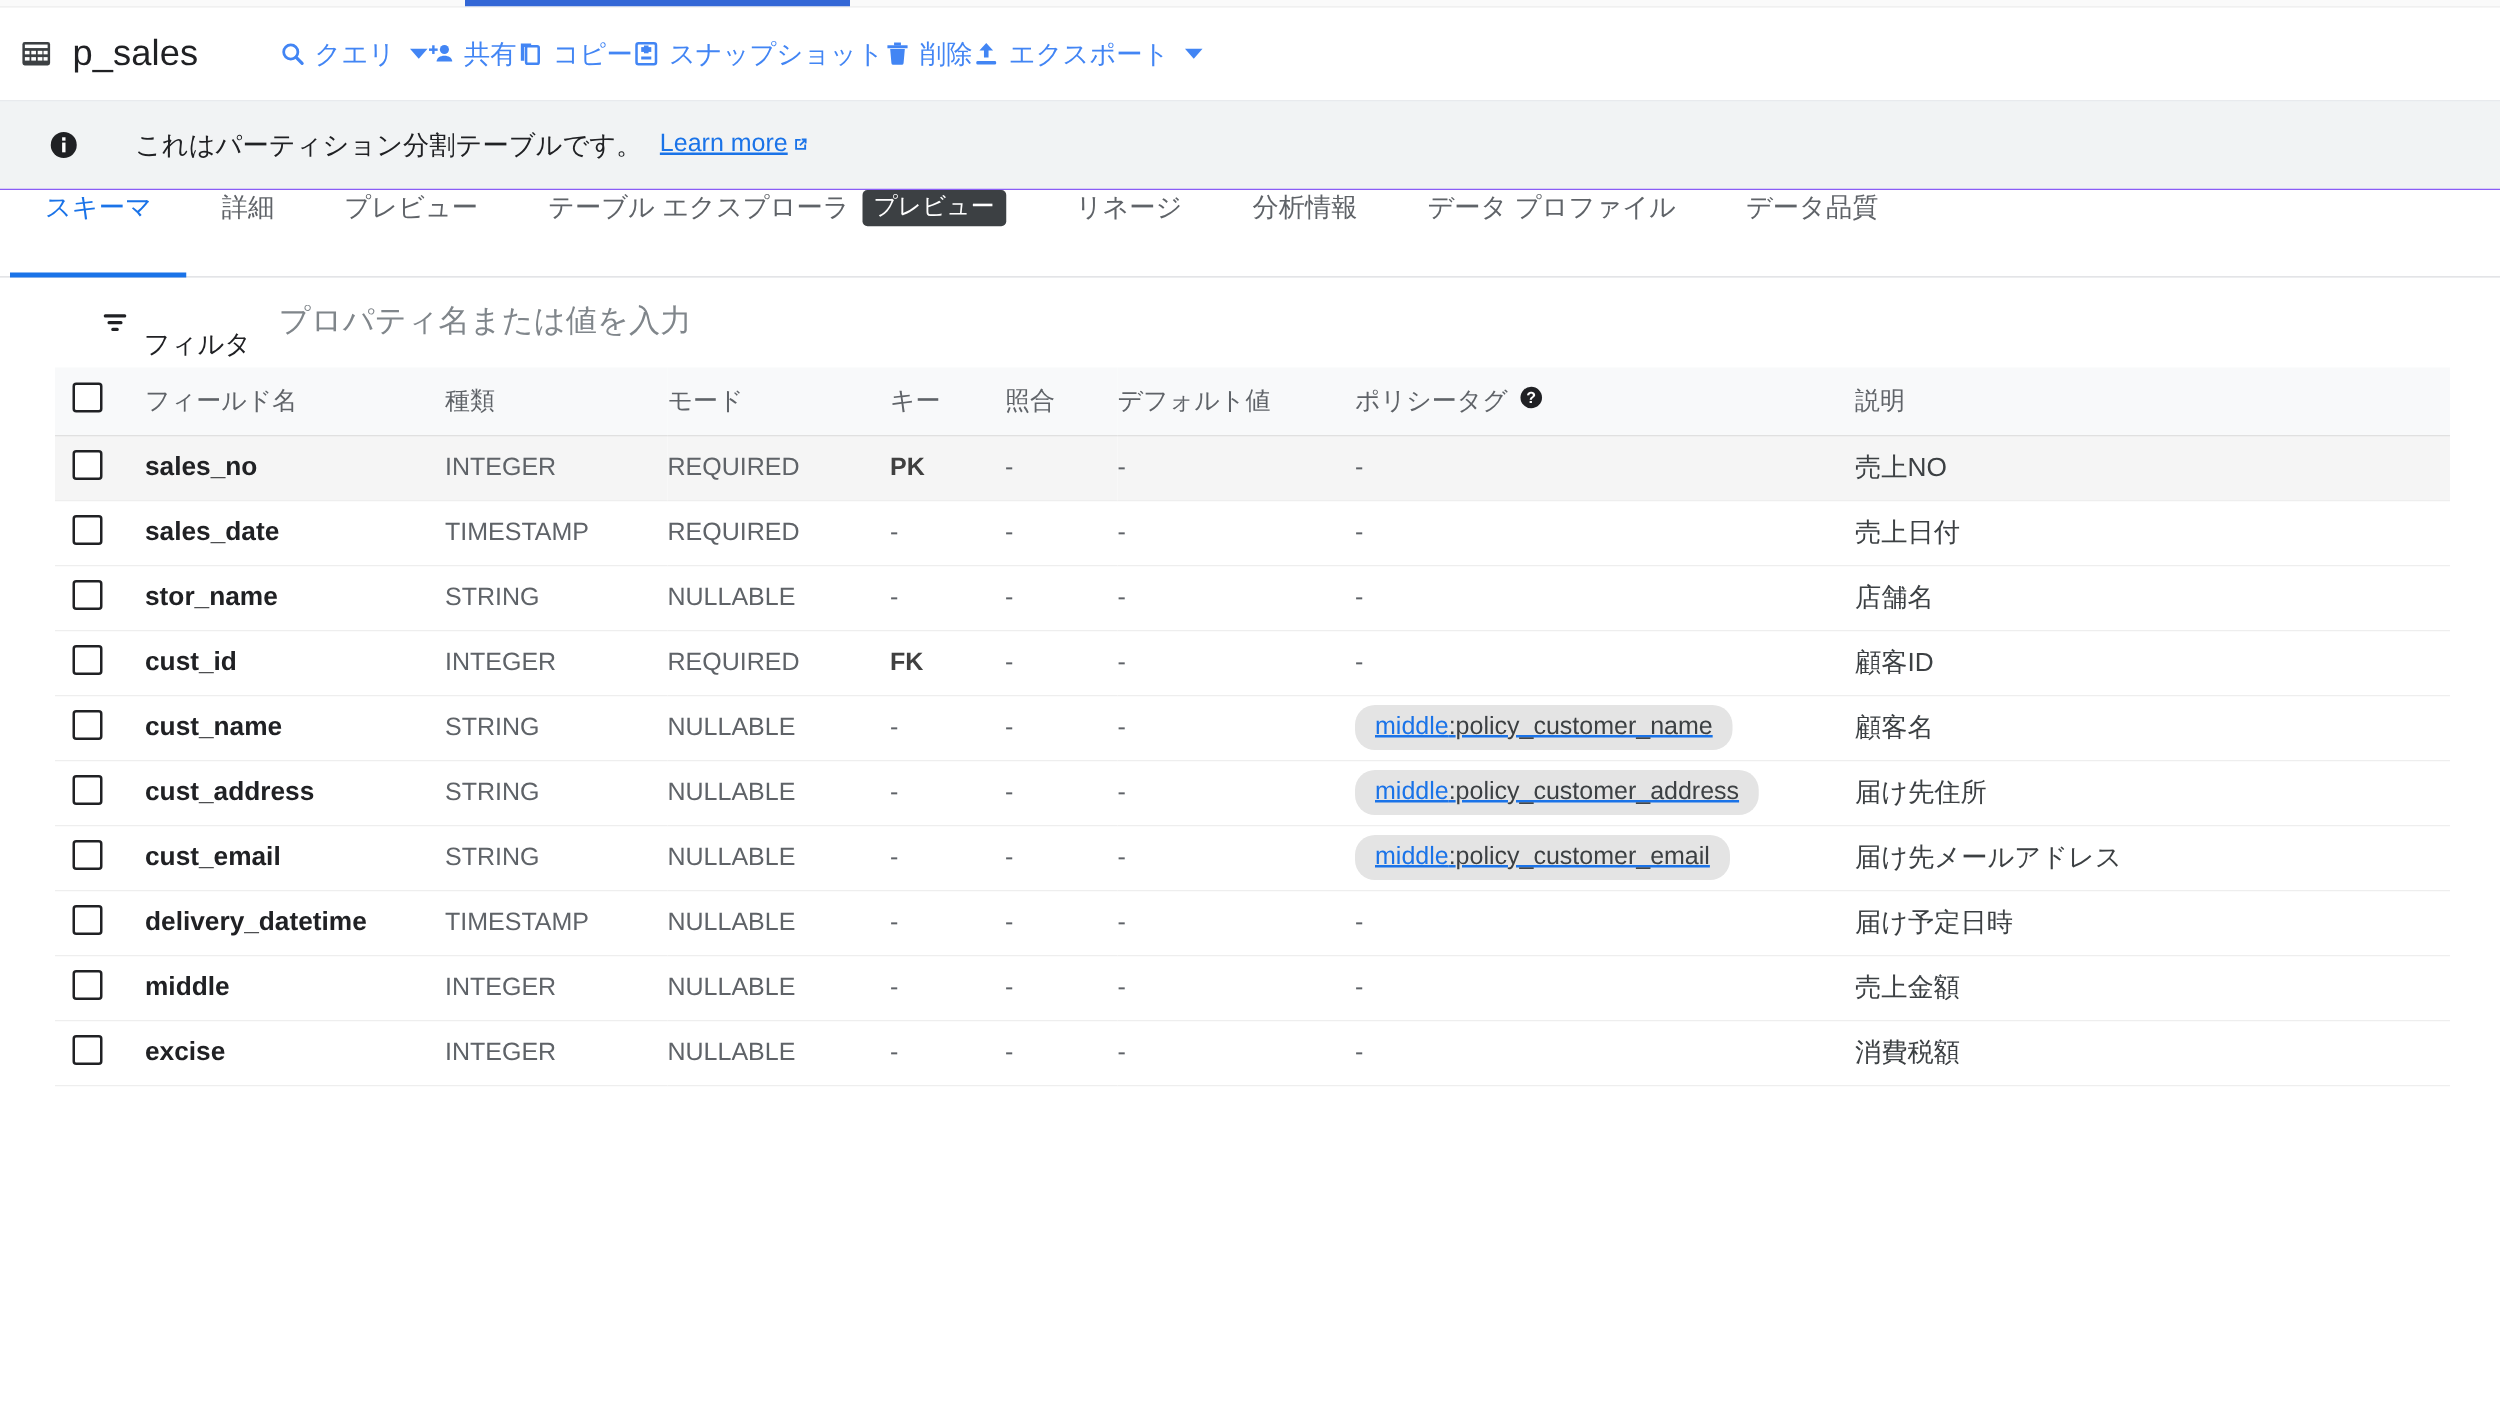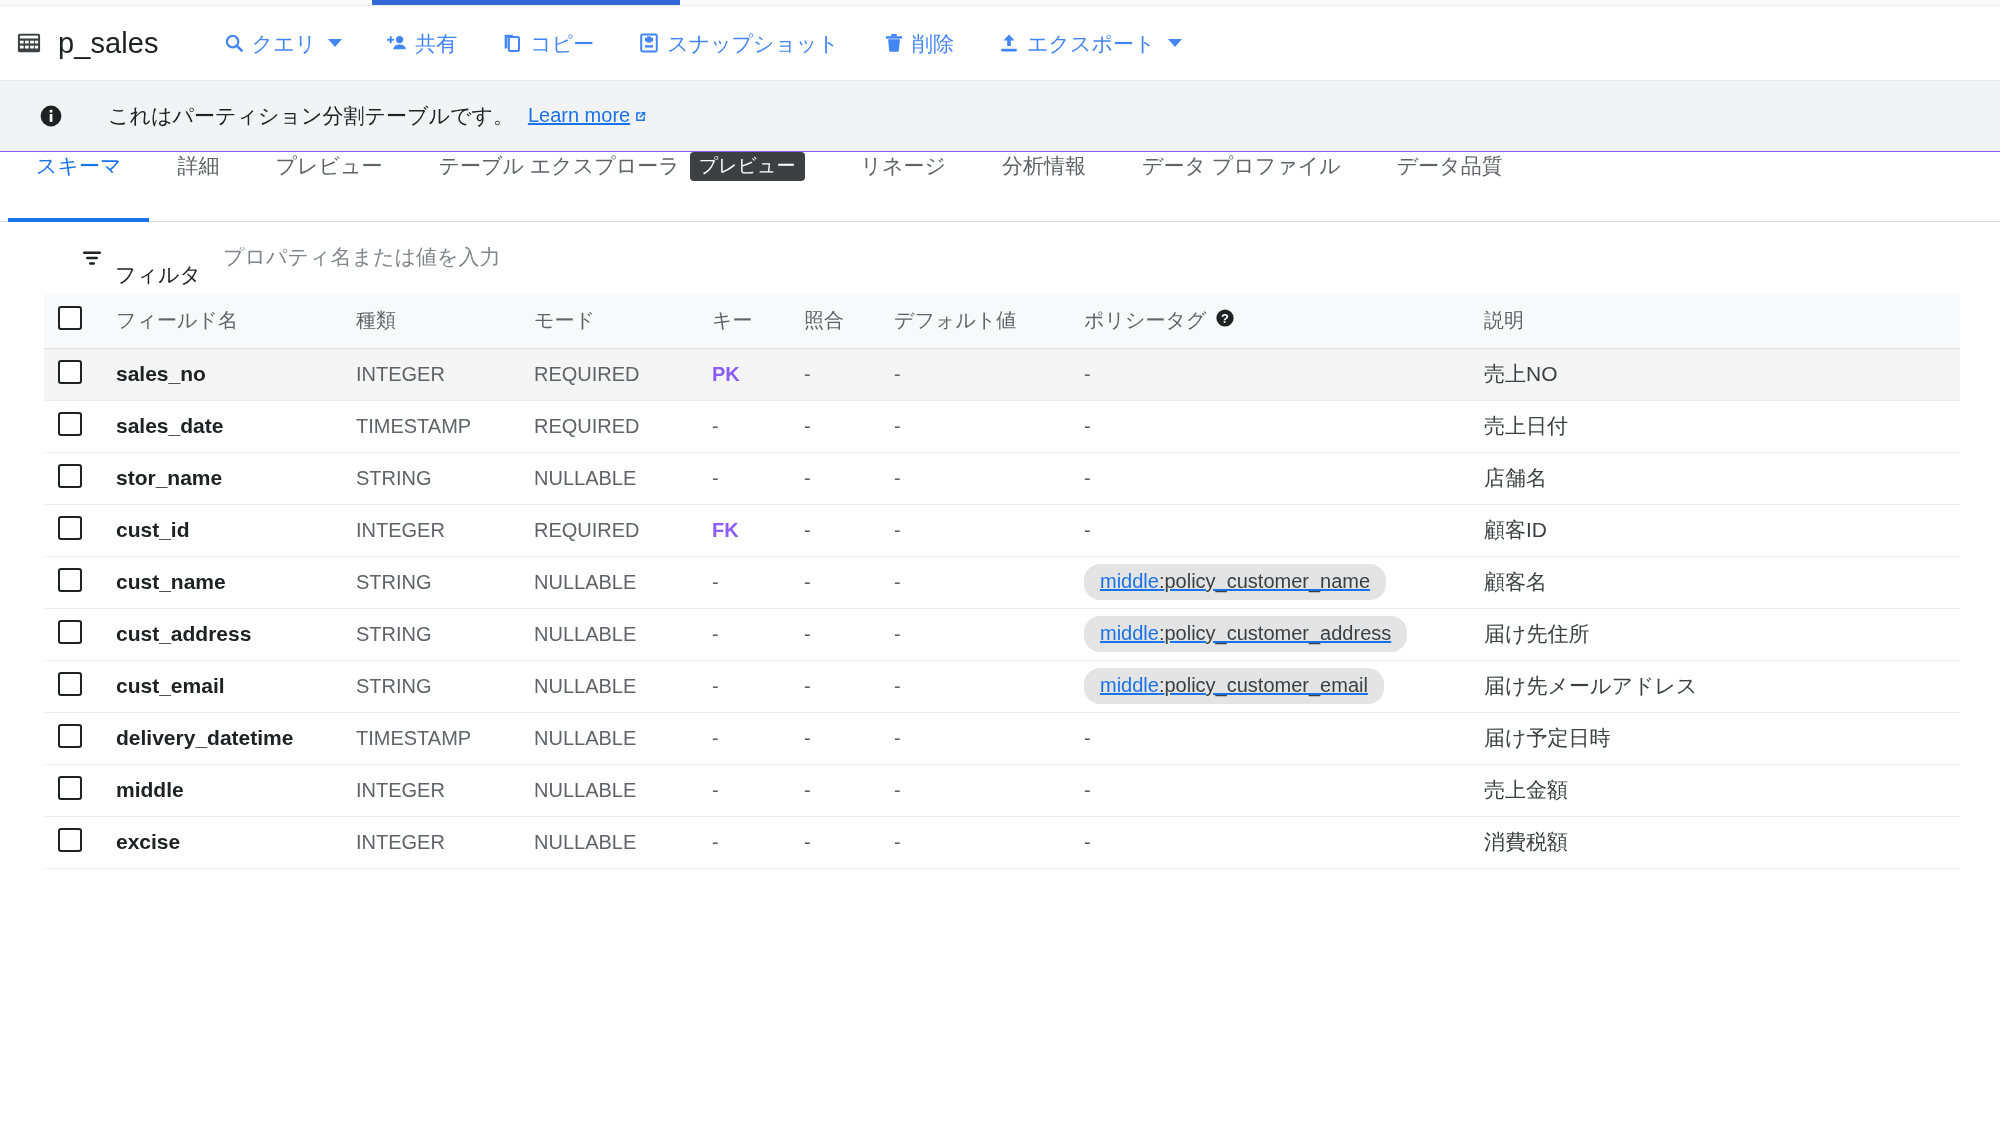--- a/index.html
+++ b/index.html
@@ -55,21 +55,20 @@
     font-size: 29px;
     font-weight: 400;
     color: #202124;
     letter-spacing: 0.1px;
     margin-right: 64px;
     white-space: nowrap;
   }
   .toolbar {
     display: flex;
     align-items: center;
-    gap: 44px;
   }
   .tb-btn {
     display: flex;
     align-items: center;
     gap: 7px;
     color: #4285f4;
     font-size: 21px;
     white-space: nowrap;
     cursor: pointer;
     background: none;
@@ -188,23 +187,23 @@
   .filter-label {
     font-size: 21px;
     color: #202124;
     margin-right: 22px;
     white-space: nowrap;
     margin-top: 33px;
   }
   .filter-input {
     border: 0;
     outline: none;
-    font-size: 21px;
+    font-size: 25px;
     color: #be185d;
-    font-family: Liberation Mono, monospace;
+    font-family: Liberation Serif, serif;
     background: transparent;
     width: 520px;
     padding: 0;
   }
   .filter-input::placeholder { color: #80868b; }
 
   
   .table-wrap {
     padding: 0 40px 0 44px;
   }
@@ -259,21 +258,21 @@
     white-space: nowrap;
   }
   td.c-type, td.c-mode {
     font-size: 20px;
     color: #5f6368;
     white-space: nowrap;
   }
   td.c-key {
     font-size: 20px;
     font-weight: 700;
-    color: #8b5cf6;
+    color: #404040;
   }
   td.c-key.empty, td.c-coll, td.c-def, td.c-policy.empty {
     font-weight: 400;
     color: #5f6368;
     font-size: 20px;
   }
   td.c-desc {
     font-size: 21px;
     color: #3c4043;
     white-space: nowrap;

